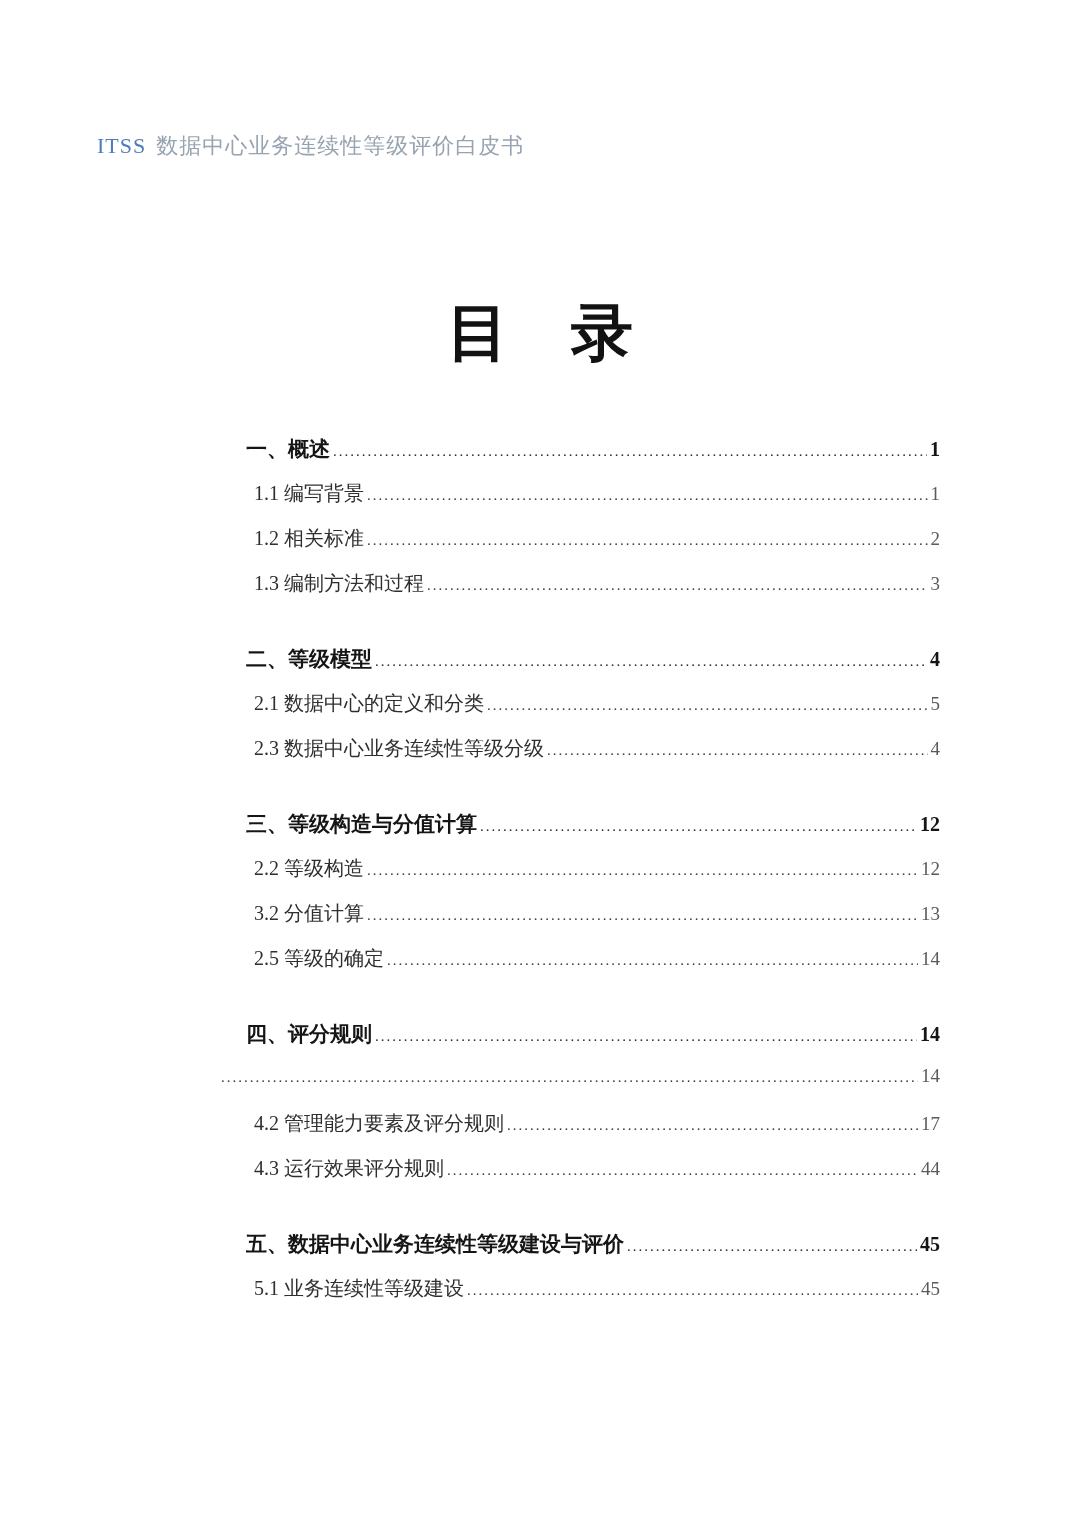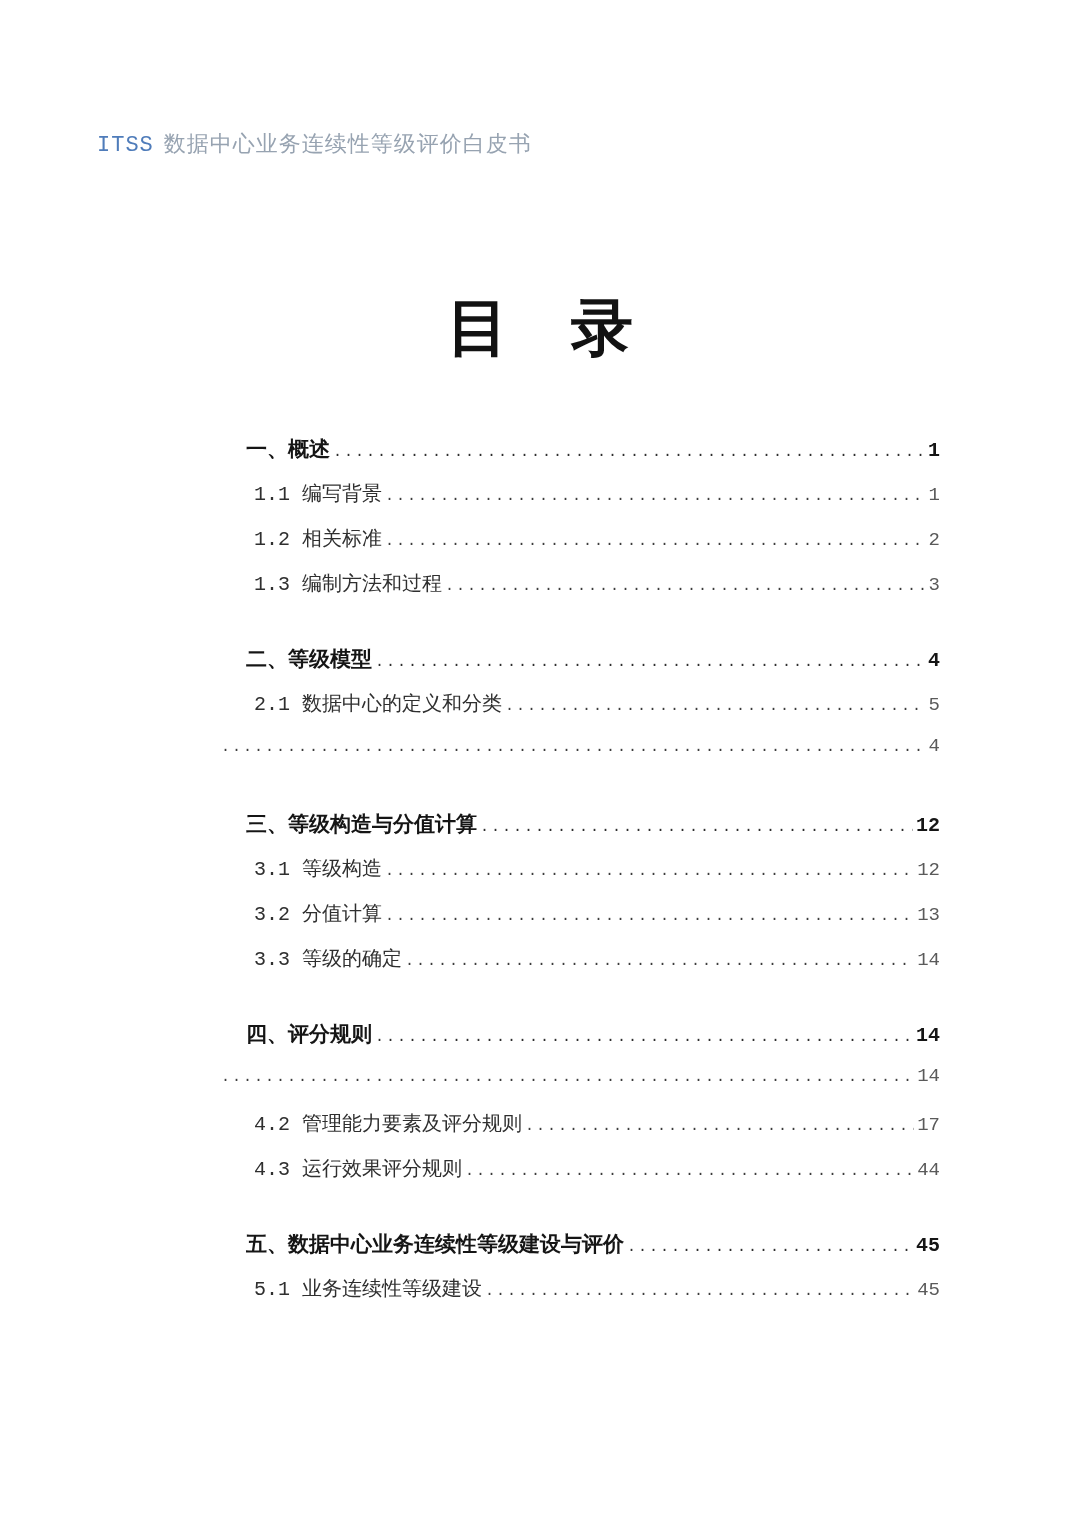--- a/index.html
+++ b/index.html
@@ -6,21 +6,21 @@
     margin: 0;
     padding: 0;
     background: #ffffff;
   }
   .page {
     position: relative;
     width: 1080px;
     height: 1527px;
     background: #ffffff;
     overflow: hidden;
-    font-family: Liberation Mono, monospace;
+    font-family: Liberation Serif, serif;
   }
   .header {
     position: absolute;
     left: 97px;
     top: 131px;
     font-size: 22px;
     line-height: 30px;
     letter-spacing: 1px;
     white-space: nowrap;
   }
@@ -143,42 +143,43 @@
           <span class="label">二、等级模型</span>
           <span class="dots"></span>
           <span class="pagenum">4</span>
         </div>
         <div class="row item">
           <span class="label">2.1 数据中心的定义和分类</span>
           <span class="dots"></span>
           <span class="pagenum">5</span>
         </div>
         <div class="row item">
+          <span class="label">2.3 数据中心业务连续性等级分级</span>
           <span class="dots"></span>
           <span class="pagenum">4</span>
         </div>
       </div>
       <div class="section">
         <div class="row head">
           <span class="label">三、等级构造与分值计算</span>
           <span class="dots"></span>
           <span class="pagenum">12</span>
         </div>
         <div class="row item">
-          <span class="label">3.1 等级构造</span>
+          <span class="label">2.2 等级构造</span>
           <span class="dots"></span>
           <span class="pagenum">12</span>
         </div>
         <div class="row item">
           <span class="label">3.2 分值计算</span>
           <span class="dots"></span>
           <span class="pagenum">13</span>
         </div>
         <div class="row item">
-          <span class="label">3.3 等级的确定</span>
+          <span class="label">2.5 等级的确定</span>
           <span class="dots"></span>
           <span class="pagenum">14</span>
         </div>
       </div>
       <div class="section">
         <div class="row head">
           <span class="label">四、评分规则</span>
           <span class="dots"></span>
           <span class="pagenum">14</span>
         </div>

